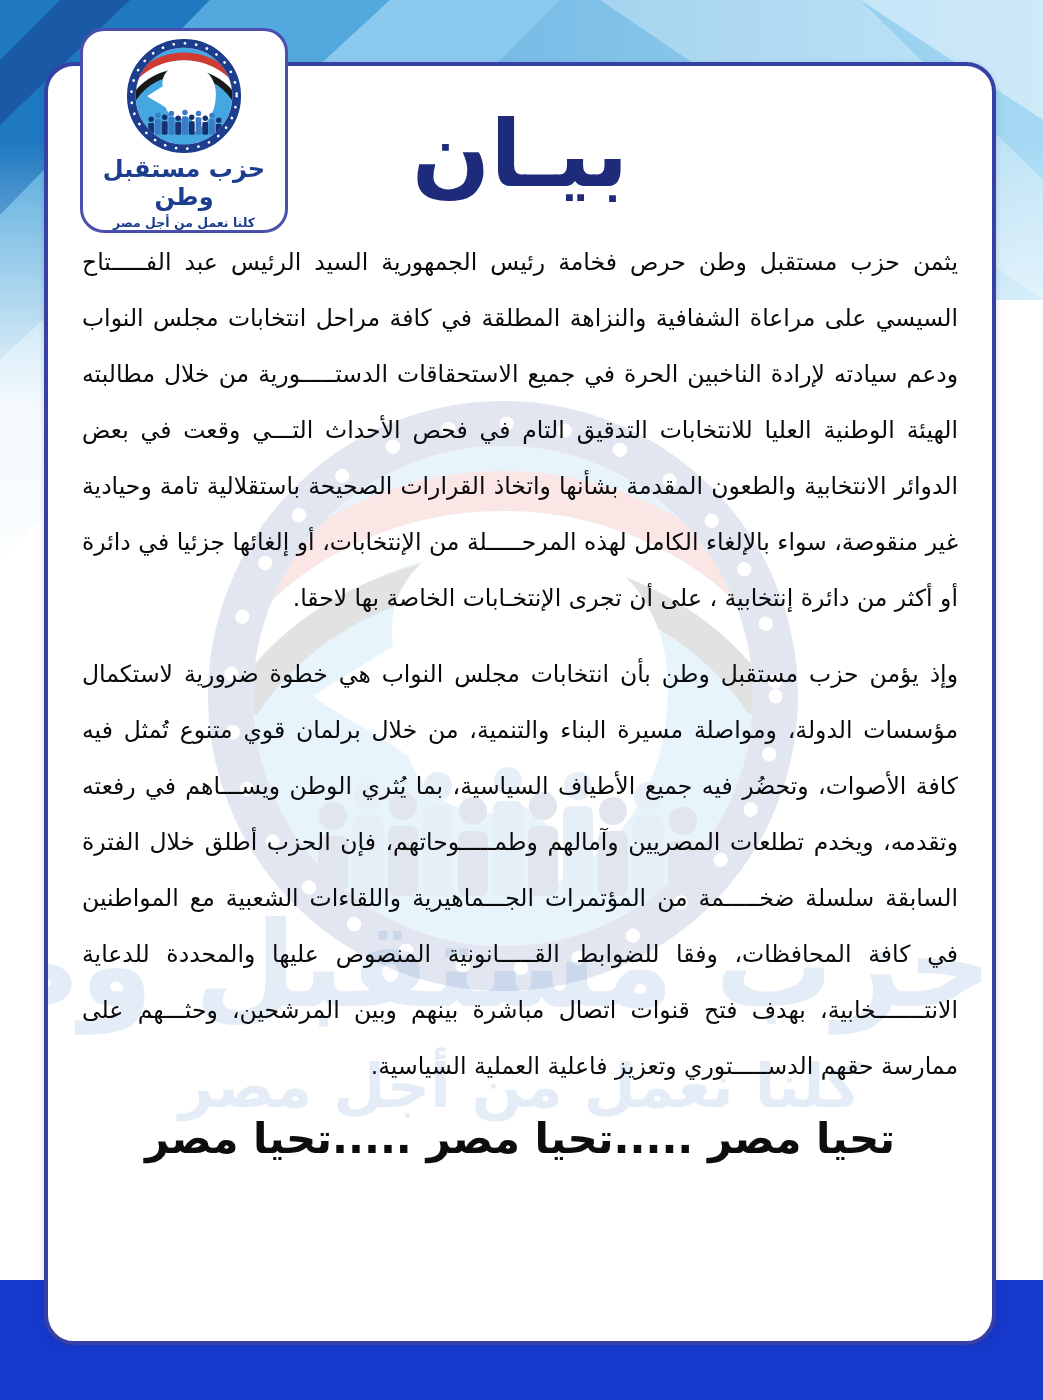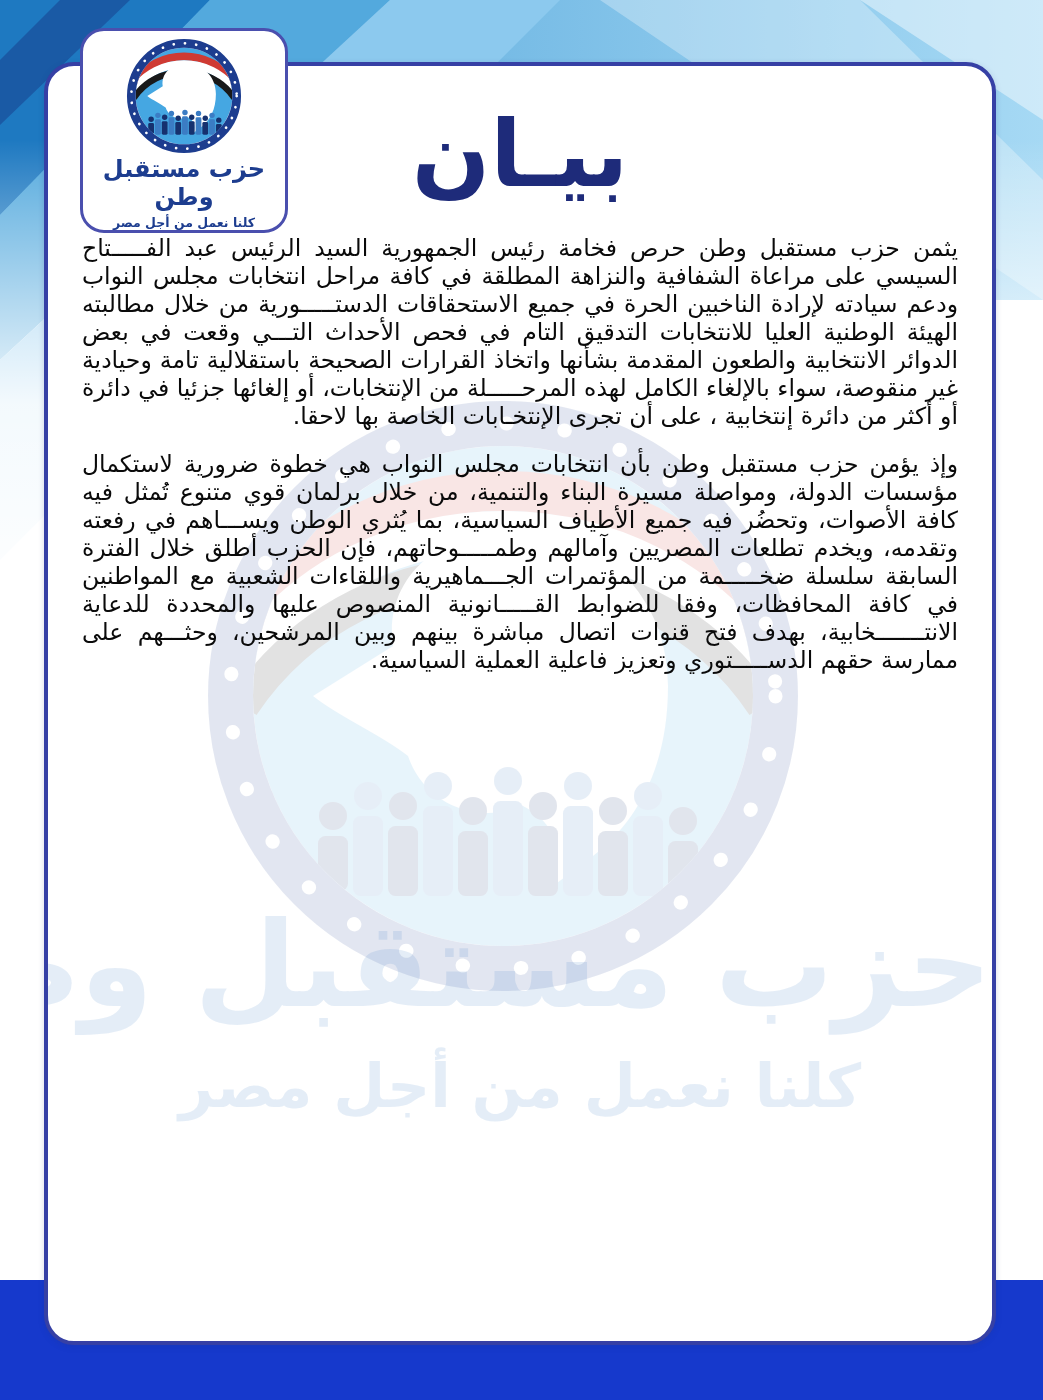--- a/index.html
+++ b/index.html
@@ -32,21 +32,21 @@
   }
   .content{position:relative;z-index:1;}
   .title{
     margin:36px 0 0 0;text-align:center;
     font-size:92px;line-height:1.15;font-weight:bold;color:#1e2b7a;direction:rtl;
   }
   .statement{
     direction:rtl;margin:26px 34px 0 34px;color:#0a0a0a;
   }
   .statement p{
-    margin:0 0 20px 0;font-size:23.5px;line-height:28px;
+    margin:0 0 20px 0;font-size:23.5px;line-height:56px;
     text-align:justify;text-justify:inter-word;
   }
   .closing{
     margin-top:18px;text-align:center;direction:rtl;
     font-size:42px;font-weight:bold;color:#0d0d0d;white-space:nowrap;
   }
   .logo-card{
     position:absolute;left:80px;top:28px;width:208px;height:205px;
     box-sizing:border-box;background:#ffffff;
     border:3px solid #4a4fae;border-radius:24px;z-index:3;
@@ -141,20 +141,21 @@
       <div class="wm-line1">حزب مستقبل وطن</div>
       <div class="wm-line2">كلنا نعمل من أجل مصر</div>
     </div>
 
     <div class="content">
       <h1 class="title">بيـان</h1>
 
       <div class="statement">
         <p>يثمن حزب مستقبل وطن حرص فخامة رئيس الجمهورية السيد الرئيس عبد الفـــــتاح السيسي على مراعاة الشفافية والنزاهة المطلقة في كافة مراحل انتخابات مجلس النواب ودعم سيادته لإرادة الناخبين الحرة في جميع الاستحقاقات الدستـــــورية من خلال مطالبته الهيئة الوطنية العليا للانتخابات التدقيق التام في فحص الأحداث التـــي وقعت في بعض الدوائر الانتخابية والطعون المقدمة بشأنها واتخاذ القرارات الصحيحة باستقلالية تامة وحيادية غير منقوصة، سواء بالإلغاء الكامل لهذه المرحـــــلة من الإنتخابات، أو إلغائها جزئيا في دائرة أو أكثر من دائرة إنتخابية ، على أن تجرى الإنتخـابات الخاصة بها لاحقا.</p>
         <p>وإذ يؤمن حزب مستقبل وطن بأن انتخابات مجلس النواب هي خطوة ضرورية لاستكمال مؤسسات الدولة، ومواصلة مسيرة البناء والتنمية، من خلال برلمان قوي متنوع تُمثل فيه كافة الأصوات، وتحضُر فيه جميع الأطياف السياسية، بما يُثري الوطن ويســـاهم في رفعته وتقدمه، ويخدم تطلعات المصريين وآمالهم وطمـــــوحاتهم، فإن الحزب أطلق خلال الفترة السابقة سلسلة ضخـــــمة من المؤتمرات الجـــماهيرية واللقاءات الشعبية مع المواطنين في كافة المحافظات، وفقا للضوابط القـــــانونية المنصوص عليها والمحددة للدعاية الانتـــــــخابية، بهدف فتح قنوات اتصال مباشرة بينهم وبين المرشحين، وحثـــهم على ممارسة حقهم الدســـــتوري وتعزيز فاعلية العملية السياسية.</p>
+        <div class="closing">تحيا مصر .....تحيا مصر .....تحيا مصر</div>
       </div>
     </div>
   </div>
 
   <div class="logo-card">
     <svg class="emblem" viewBox="0 0 120 120">
       <use href="#emblem"></use>
     </svg>
     <div class="logo-name">حزب مستقبل وطن</div>
     <div class="logo-slogan">كلنا نعمل من أجل مصر</div>

